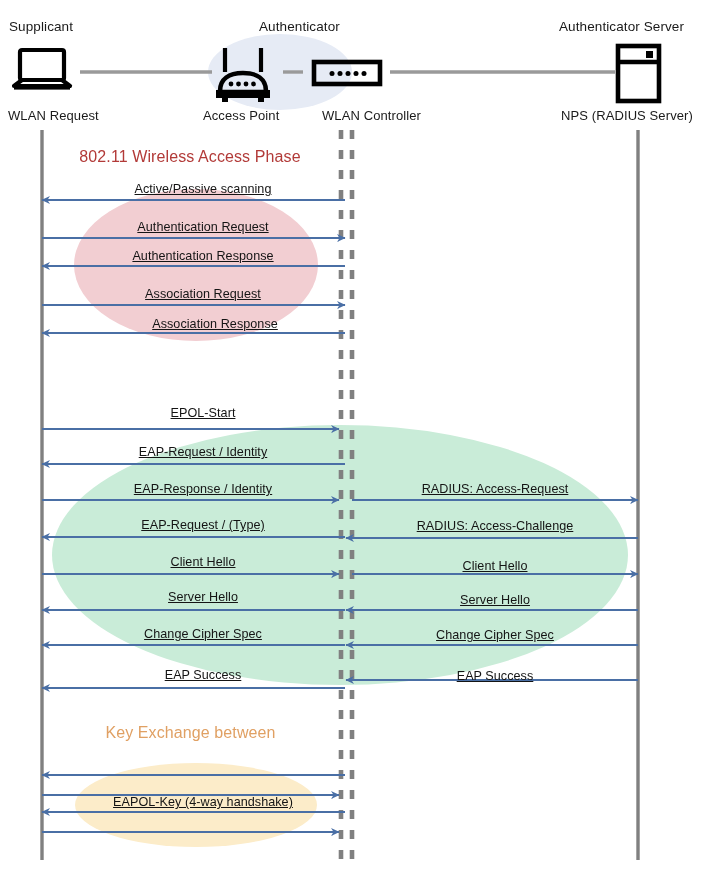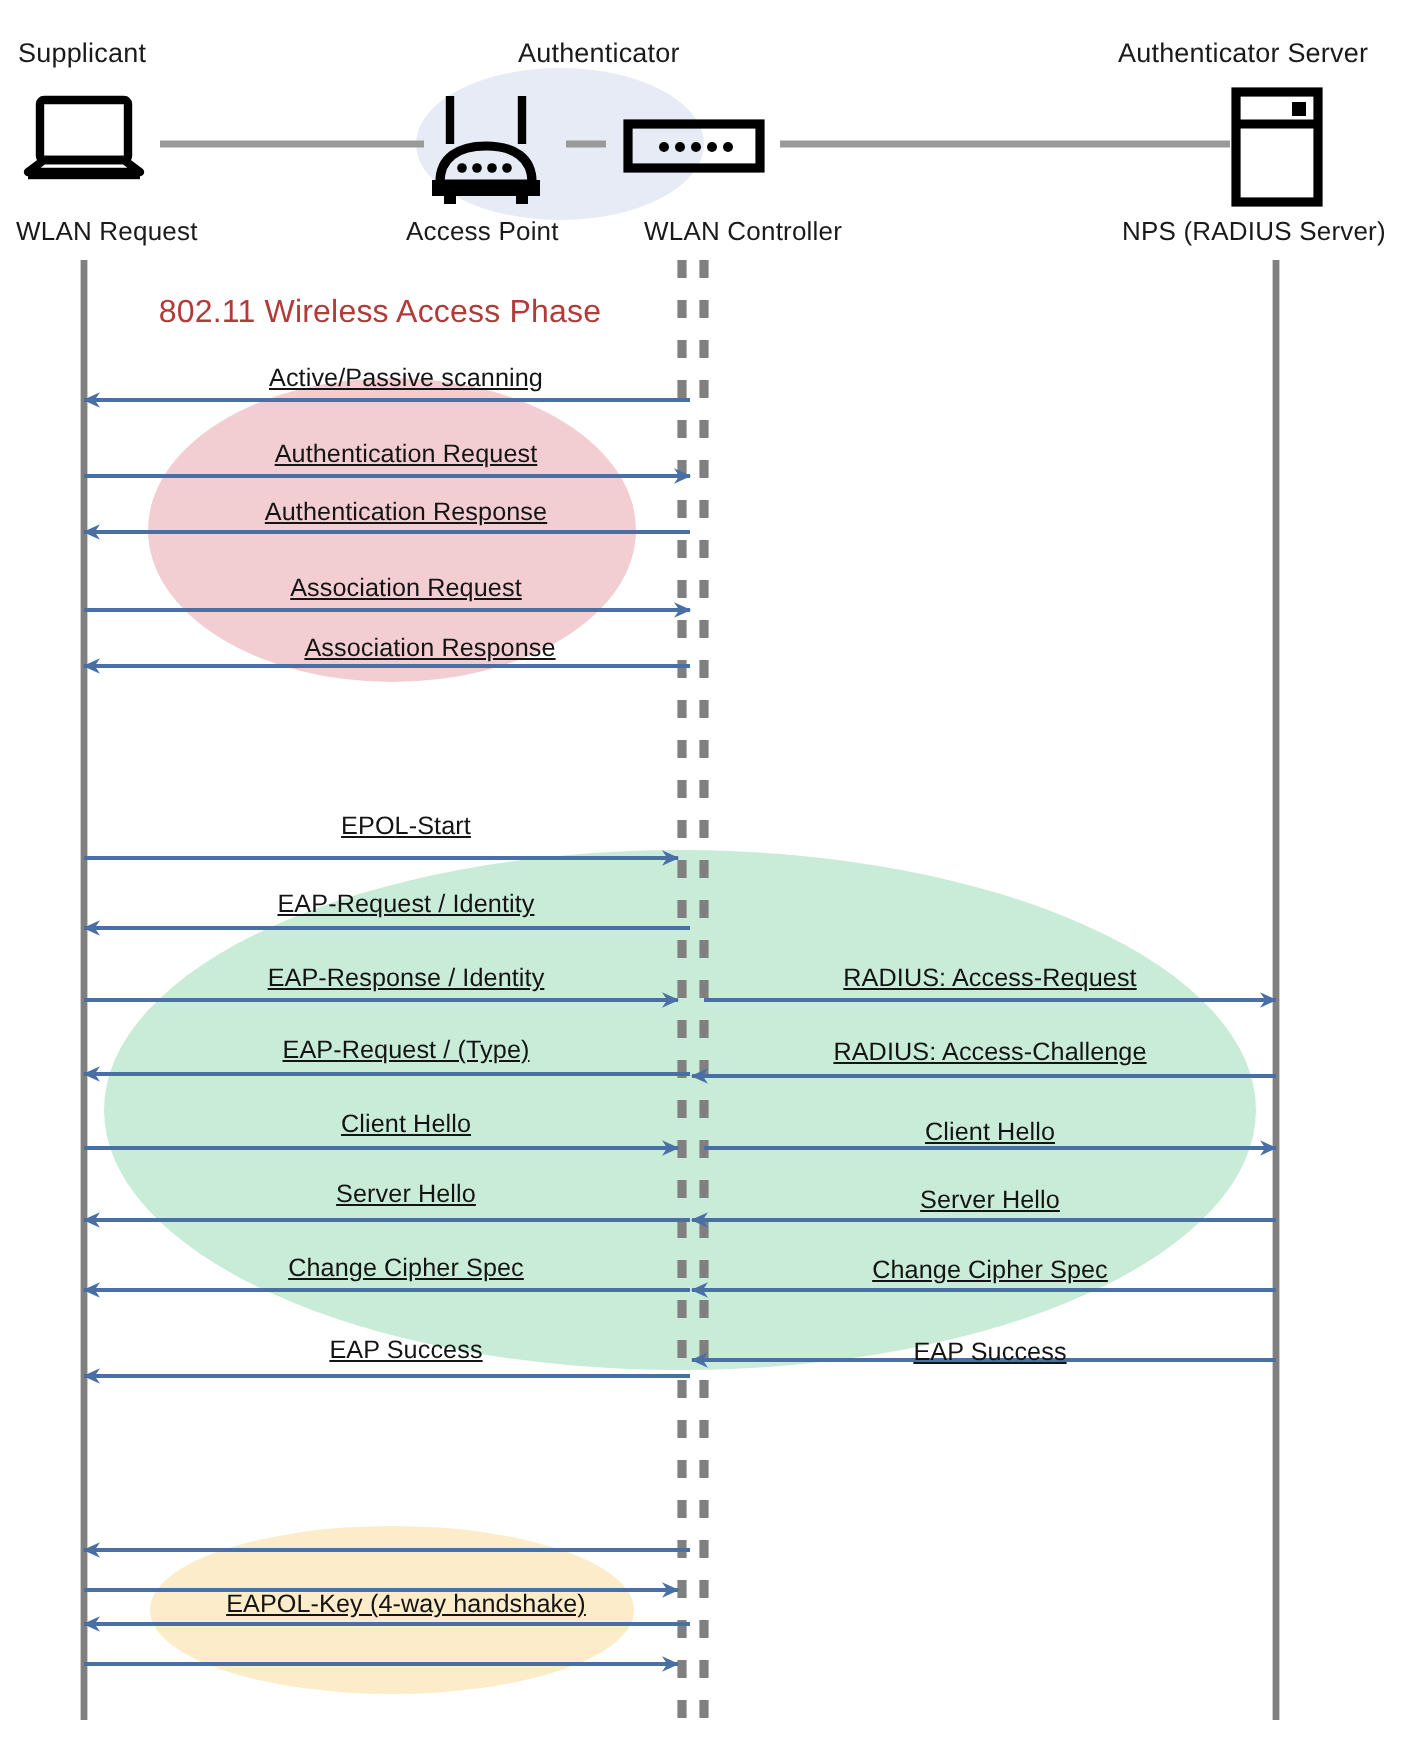--- a/index.html
+++ b/index.html
@@ -130,20 +130,21 @@
   <div class="actor-title" style="left:259px;top:19px;">Authenticator</div>
   <div class="actor-title" style="left:559px;top:19px;">Authenticator Server</div>
 
   <div class="actor-sub" style="left:8px;top:108px;">WLAN Request</div>
   <div class="actor-sub" style="left:203px;top:108px;">Access Point</div>
   <div class="actor-sub" style="left:303px;top:108px;margin-left:19px;">WLAN Controller</div>
   <div class="actor-sub" style="left:561px;top:108px;">NPS (RADIUS Server)</div>
 
   <div class="phase-label" style="left:0;top:148px;width:380px;color:#b23a38;">802.11 Wireless Access Phase</div>
   <div class="phase-label two-line" style="left:78px;top:721px;width:225px;color:#e0a063;">
+    <div>Key Exchange between</div>
   </div>
 
   <div id="msg-labels">
       <div class="msg-label" style="left: 43px; top: 182px; width: 320px;">Active/Passive scanning</div>
       <div class="msg-label" style="left: 43px; top: 220px; width: 320px;">Authentication  Request</div>
       <div class="msg-label" style="left: 43px; top: 249px; width: 320px;">Authentication  Response</div>
       <div class="msg-label" style="left: 43px; top: 287px; width: 320px;">Association Request</div>
       <div class="msg-label" style="left: 43px; top: 317px; width: 320px; padding-left: 12px;">Association Response</div>
       <div class="msg-label" style="left: 43px; top: 406px; width: 320px;">EPOL-Start</div>
       <div class="msg-label" style="left: 43px; top: 445px; width: 320px;">EAP-Request / Identity</div>

